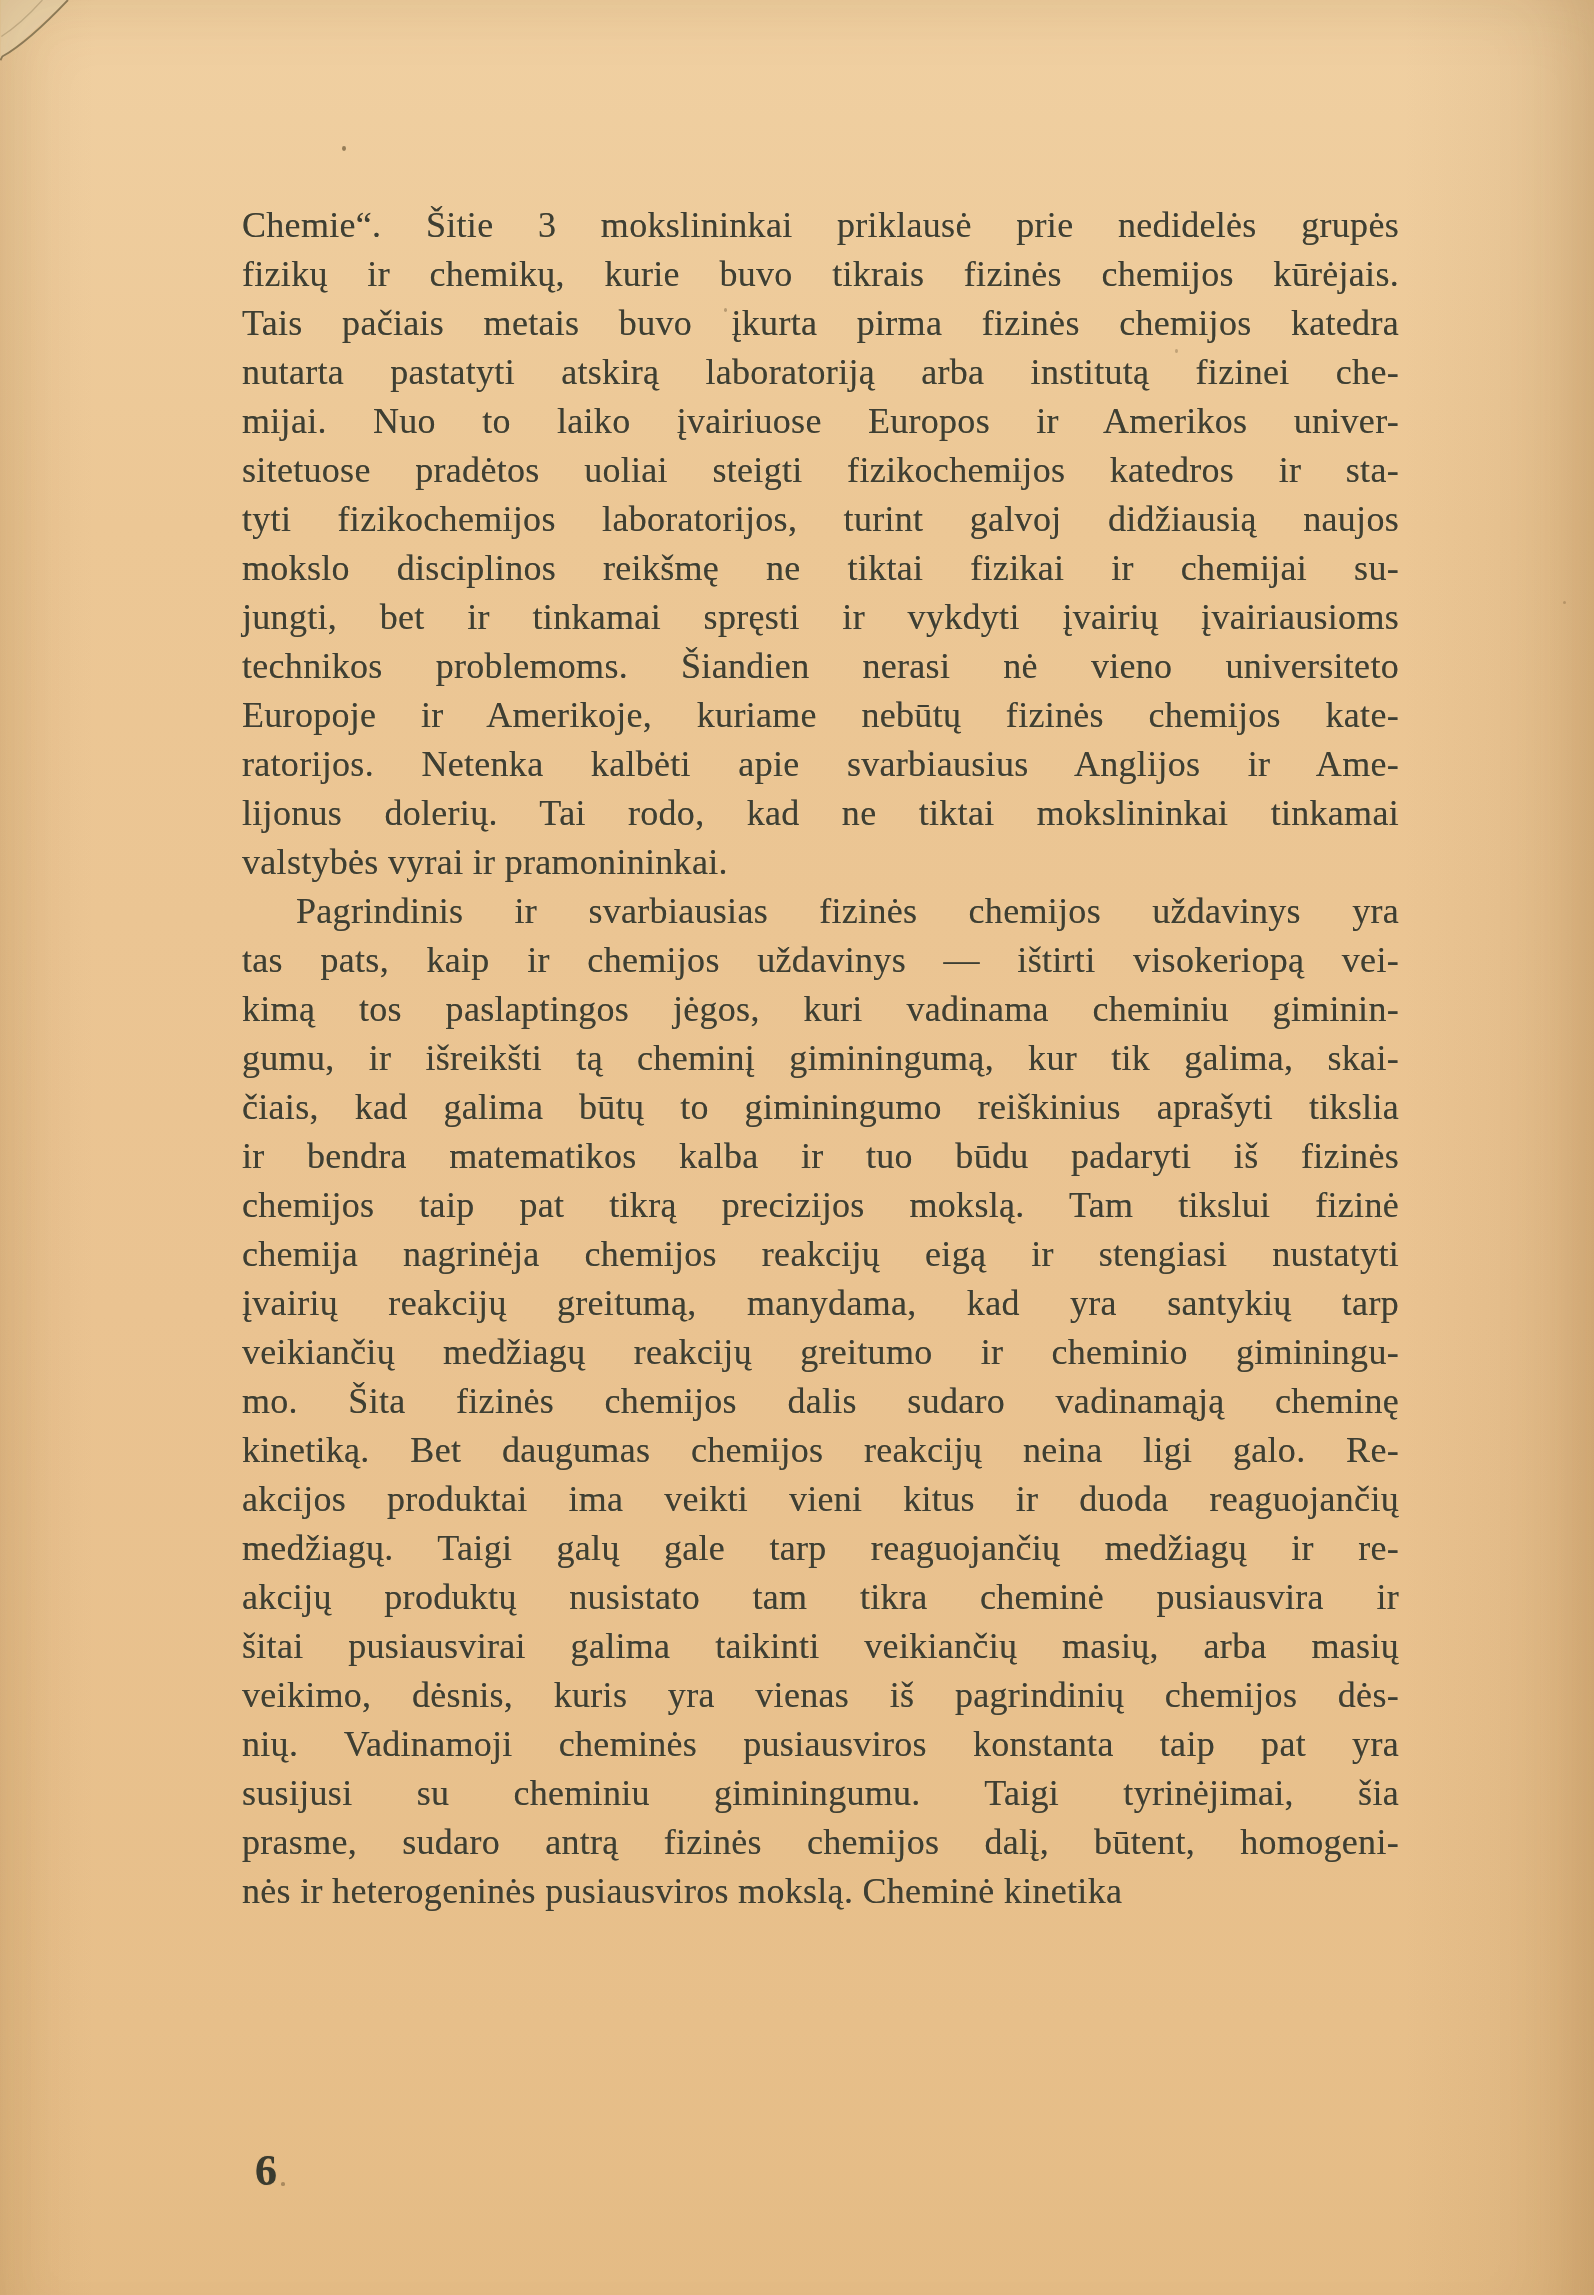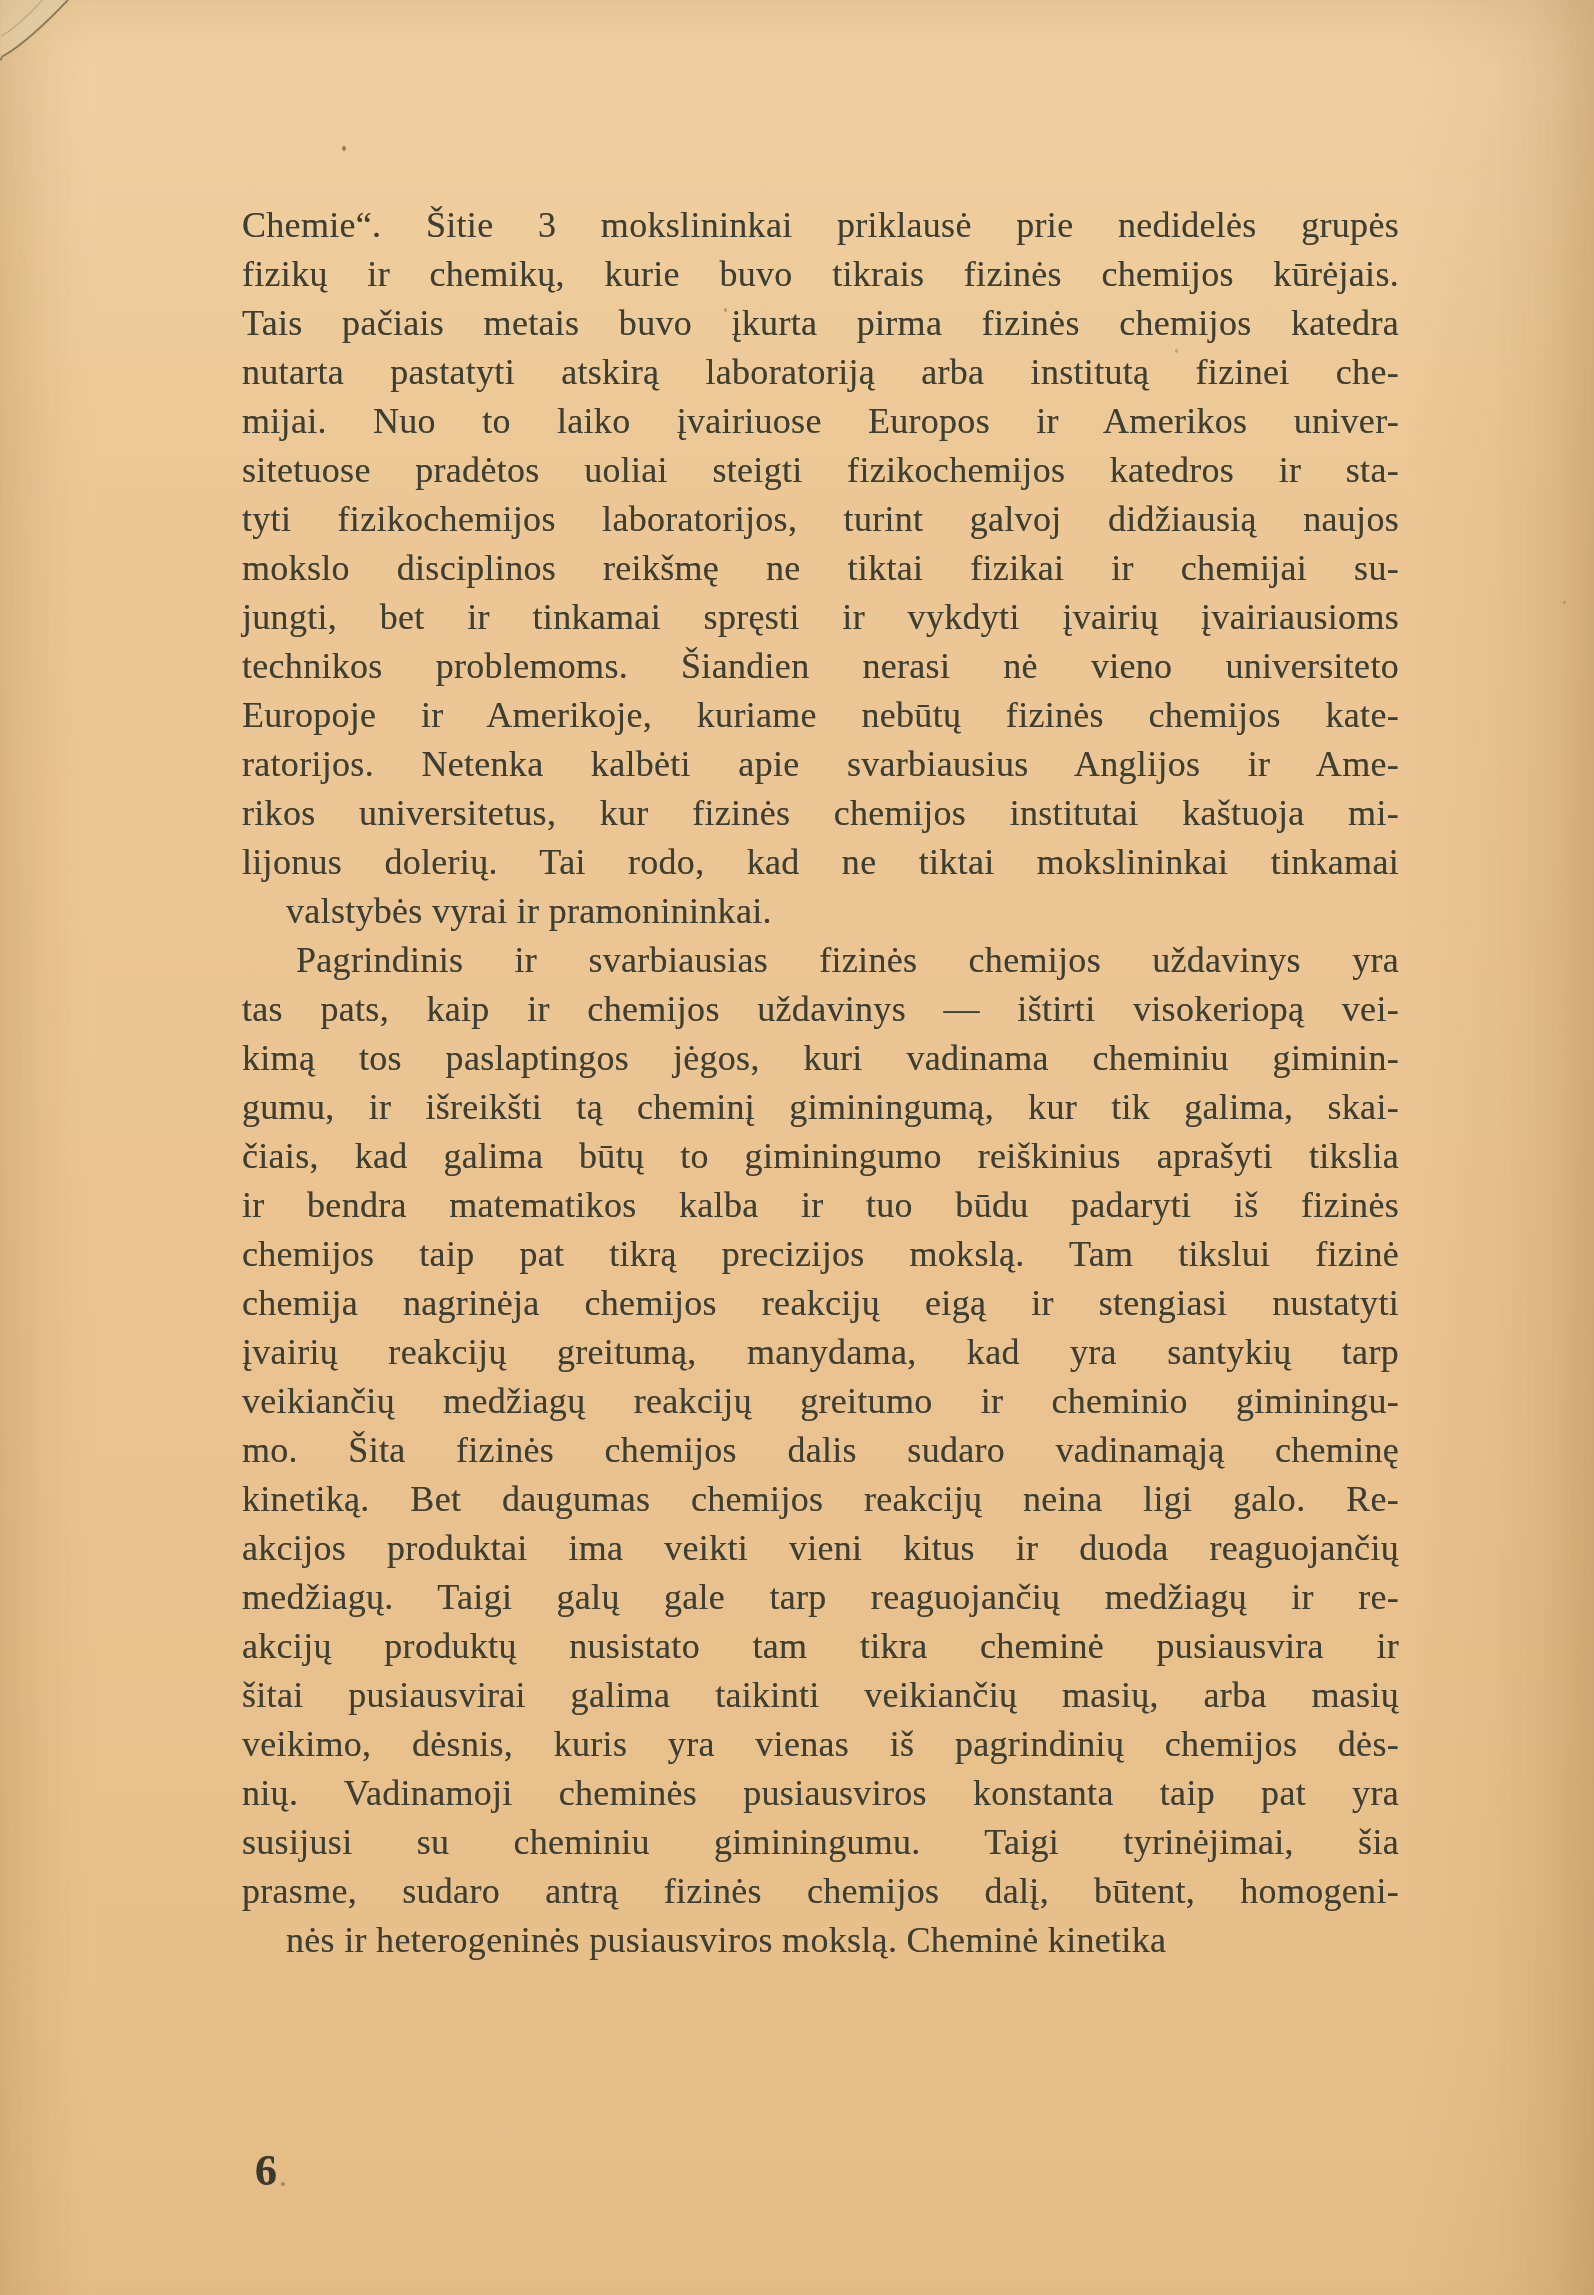--- a/index.html
+++ b/index.html
@@ -44,21 +44,20 @@
     color: #3e3f33;
     text-align: justify;
     text-align-last: justify;
     letter-spacing: 0.3px;
     text-shadow: 0 0 0.6px rgba(62,63,51,0.55);
     white-space: normal;
   }
   .line.end {
     text-align: left;
     text-align-last: left;
-    margin-left: 44px;
   }
   .line.indent {
     text-indent: 54px;
   }
   .page-number {
     position: absolute;
     left: 255px;
     top: 2148px;
     font-size: 44px;
     line-height: 46px;
@@ -90,21 +89,20 @@
     <div class="line">Tais pačiais metais buvo įkurta pirma fizinės chemijos katedra</div>
     <div class="line">nutarta pastatyti atskirą laboratoriją arba institutą fizinei che-</div>
     <div class="line">mijai. Nuo to laiko įvairiuose Europos ir Amerikos univer-</div>
     <div class="line">sitetuose pradėtos uoliai steigti fizikochemijos katedros ir sta-</div>
     <div class="line">tyti fizikochemijos laboratorijos, turint galvoj didžiausią naujos</div>
     <div class="line">mokslo disciplinos reikšmę ne tiktai fizikai ir chemijai su-</div>
     <div class="line">jungti, bet ir tinkamai spręsti ir vykdyti įvairių įvairiausioms</div>
     <div class="line">technikos problemoms. Šiandien nerasi nė vieno universiteto</div>
     <div class="line">Europoje ir Amerikoje, kuriame nebūtų fizinės chemijos kate-</div>
     <div class="line">ratorijos. Netenka kalbėti apie svarbiausius Anglijos ir Ame-</div>
-    <div class="line">rikos universitetus, kur fizinės chemijos institutai kaštuoja mi-</div>
     <div class="line">lijonus dolerių. Tai rodo, kad ne tiktai mokslininkai tinkamai</div>
     <div class="line end">valstybės vyrai ir pramonininkai.</div>
     <div class="line indent">Pagrindinis ir svarbiausias fizinės chemijos uždavinys yra</div>
     <div class="line">tas pats, kaip ir chemijos uždavinys — ištirti visokeriopą vei-</div>
     <div class="line">kimą tos paslaptingos jėgos, kuri vadinama cheminiu giminin-</div>
     <div class="line">gumu, ir išreikšti tą cheminį giminingumą, kur tik galima, skai-</div>
     <div class="line">čiais, kad galima būtų to giminingumo reiškinius aprašyti tikslia</div>
     <div class="line">ir bendra matematikos kalba ir tuo būdu padaryti iš fizinės</div>
     <div class="line">chemijos taip pat tikrą precizijos mokslą. Tam tikslui fizinė</div>
     <div class="line">chemija nagrinėja chemijos reakcijų eigą ir stengiasi nustatyti</div>

